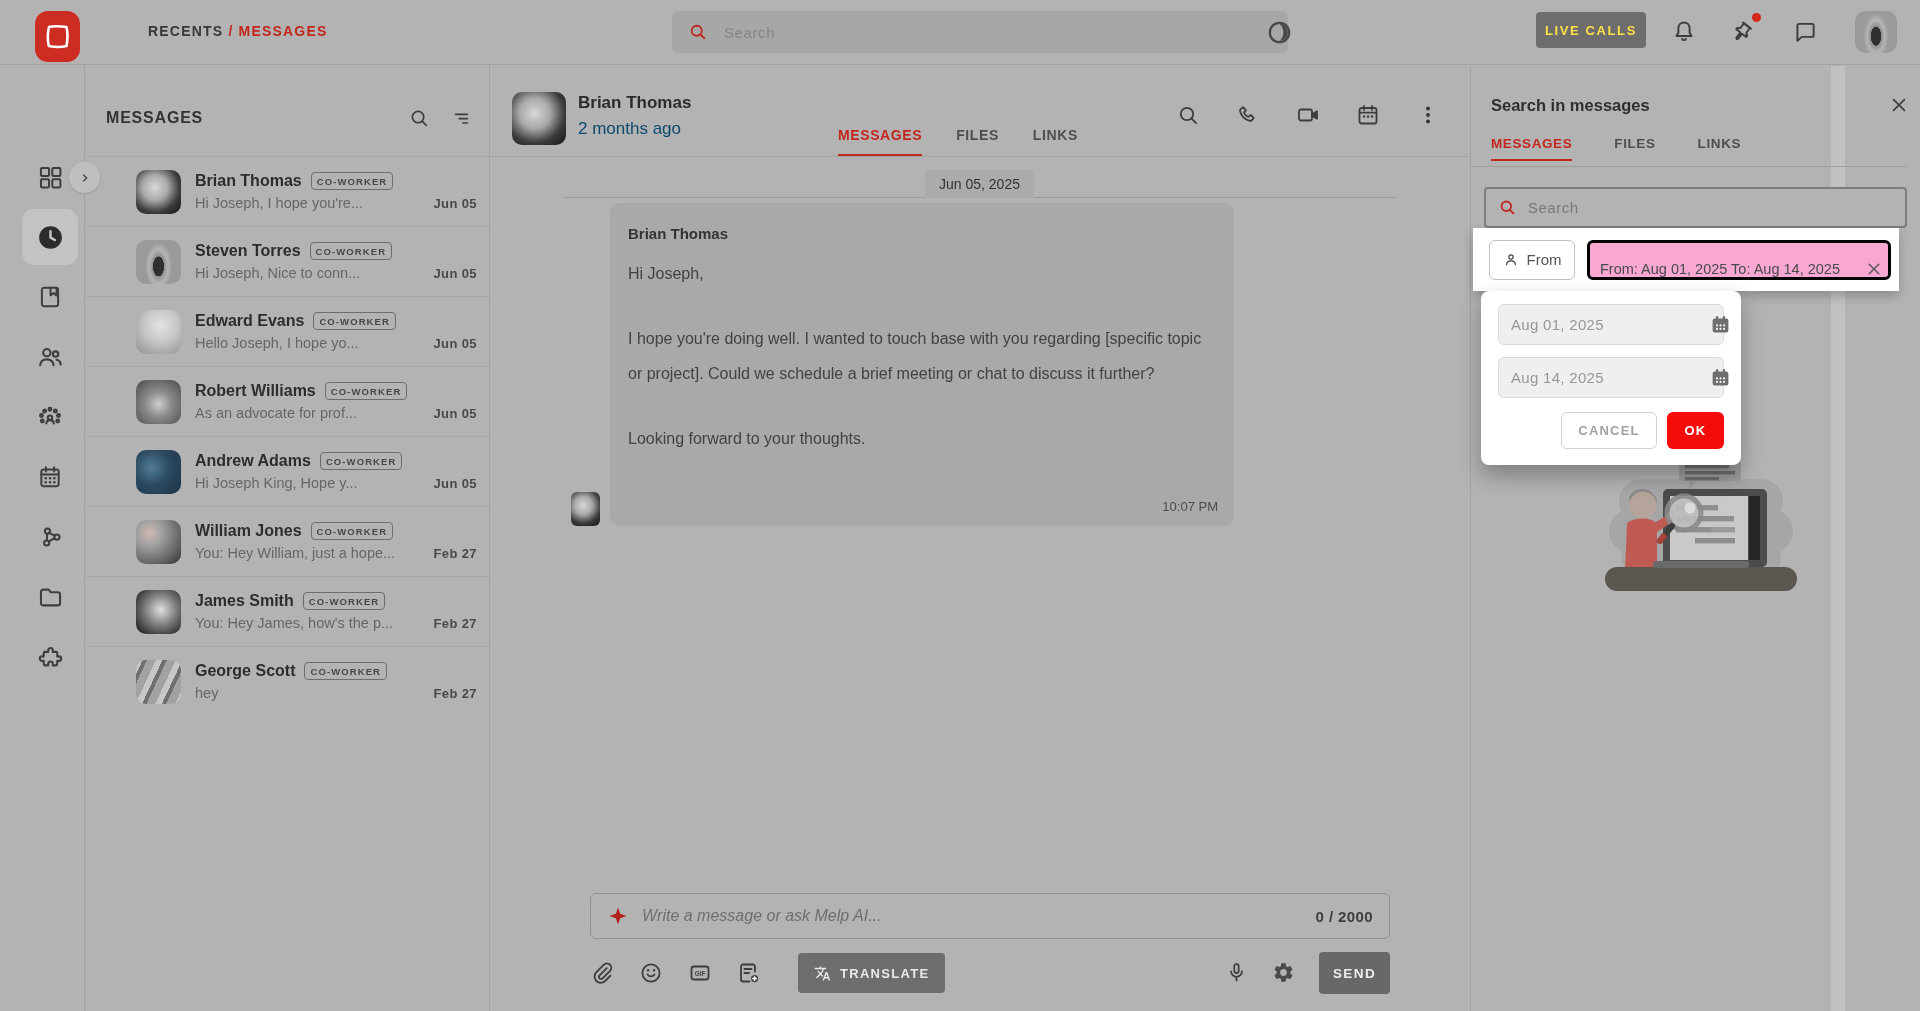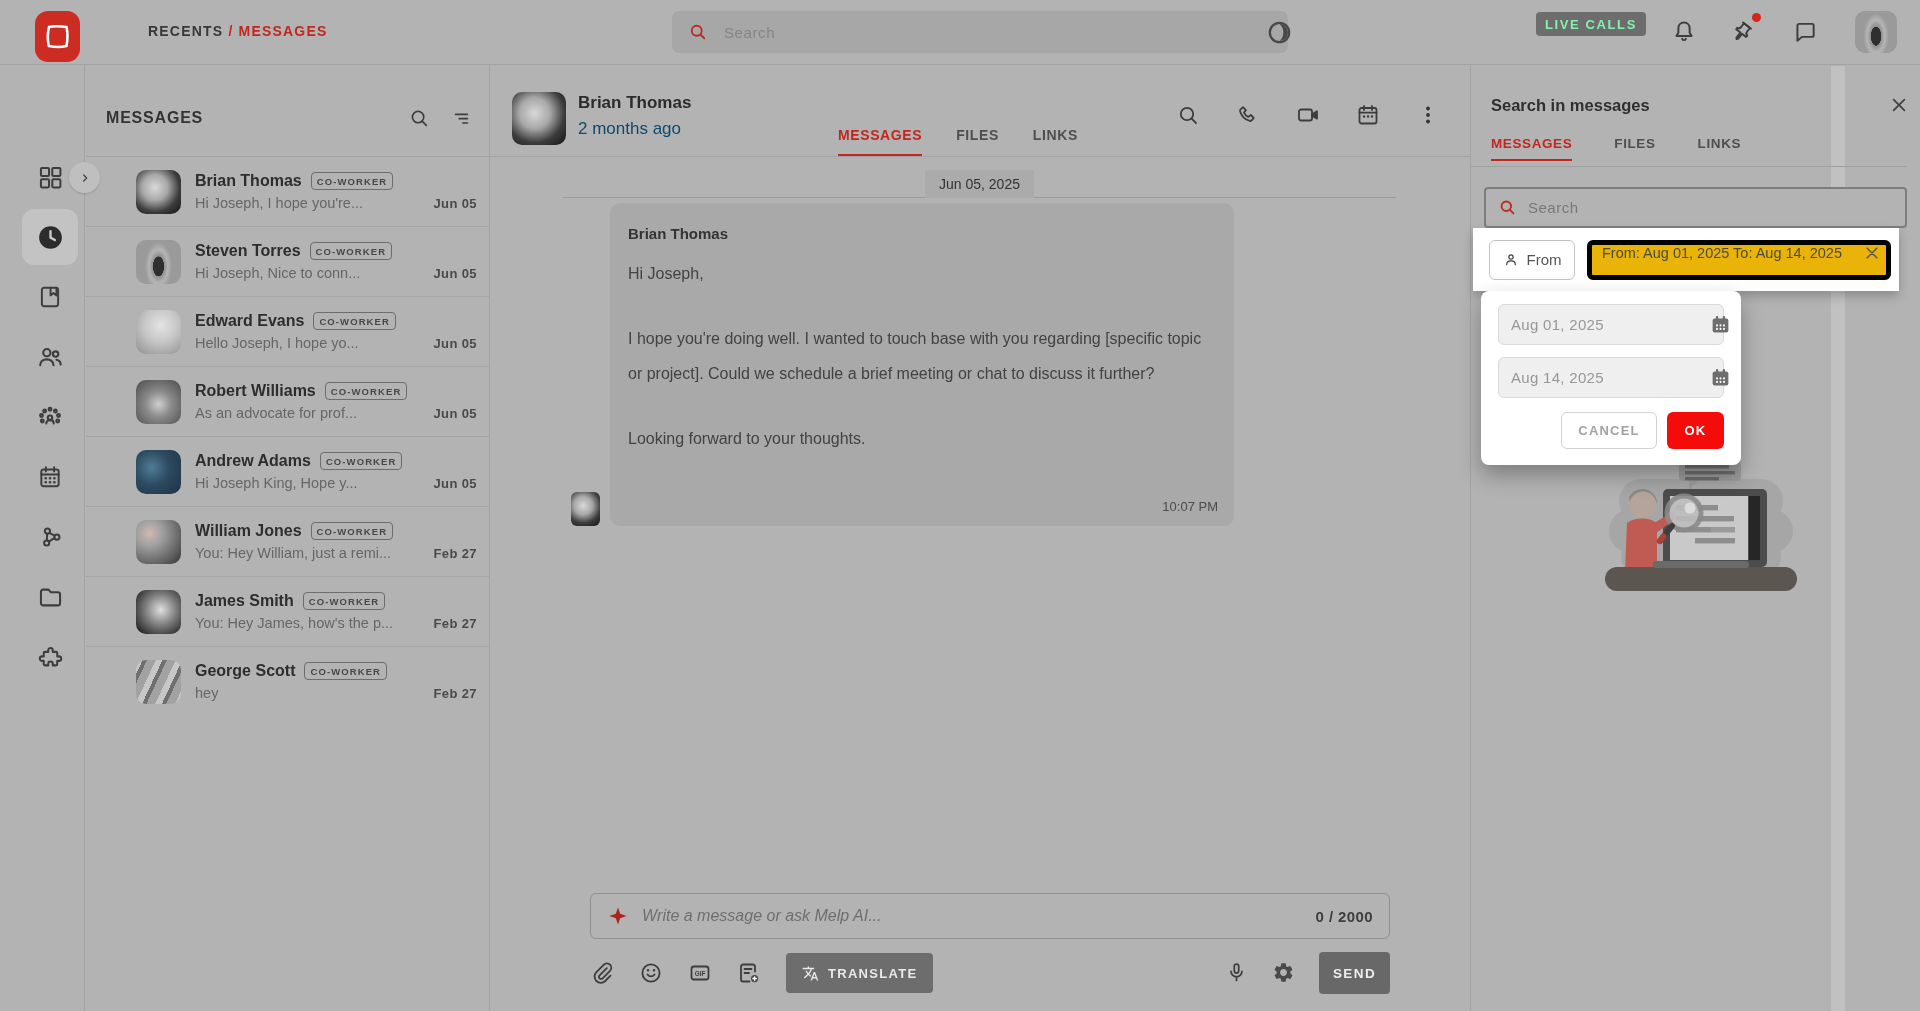--- a/index.html
+++ b/index.html
@@ -16,21 +16,21 @@
 
   
   .topbar{position:absolute;left:0;top:0;width:1920px;height:65px;background:var(--bg);border-bottom:1px solid #a3a3a3;}
   .logo{position:absolute;left:35px;top:11px;width:45px;height:51px;border-radius:13px;background:#cd2c22;display:flex;align-items:center;justify-content:center;}
   .crumbs{position:absolute;left:148px;top:23px;font-size:14px;font-weight:700;letter-spacing:1.2px;text-align:center;}
   .crumbs .sec{color:#383838;} .crumbs .sep,.crumbs .cur{color:var(--accent-red);}
   .gsearch{position:absolute;left:672px;top:11px;width:616px;height:42px;background:var(--bg-dark);border-radius:7px;display:flex;align-items:center;padding:0 16px;gap:16px;}
   .gsearch input{flex:1;border:0;background:transparent;outline:none;font-size:15px;letter-spacing:.6px;color:#3c3c3c;font-family:inherit;}
   .gsearch input::placeholder{color:#858585;}
   .theme-toggle{position:absolute;left:1266px;top:19px;width:27px;height:27px;}
-  .livecalls{position:absolute;left:1536px;top:12px;width:110px;height:24px;background:var(--btn-dark);border:0;border-radius:4px;color:#86efac;font-size:13px;font-weight:700;letter-spacing:1.6px;font-family:inherit;cursor:pointer;}
+  .livecalls{position:absolute;left:1536px;top:12px;width:110px;height:36px;background:var(--btn-dark);border:0;border-radius:4px;color:#fde047;font-size:13px;font-weight:700;letter-spacing:1.6px;font-family:inherit;cursor:pointer;}
   .tb-ic{position:absolute;top:19px;width:26px;height:26px;cursor:pointer;}
   .tb-bell{left:1671px;} .tb-pin{left:1729px;} .tb-chat{left:1792px;}
   .pin-dot{position:absolute;left:1752px;top:13px;width:9px;height:9px;border-radius:50%;background:#d5261b;}
   .tb-avatar{position:absolute;left:1855px;top:11px;width:42px;height:42px;border-radius:10px;cursor:pointer;}
 
   
   .avatar{border-radius:10px;background:#555;flex:none;}
   .av-beluga{background:radial-gradient(circle at 42% 40%,#d8d8d8 0%,#a9a9a9 34%,#3c3c3c 66%,#141414 100%);}
   .av-peacock{background:radial-gradient(ellipse 30% 55% at 50% 60%,#2f2f2f 0%,#2f2f2f 40%,#8f8f8f 42%,#b5b5b5 70%,#9a9a9a 100%);}
   .av-fox{background:radial-gradient(circle at 55% 35%,#e4e4e4 0%,#c6c6c6 45%,#8e8e8e 100%);}
@@ -86,38 +86,38 @@
   .bubble p{font-size:16px;line-height:35px;color:#424242;margin-bottom:30px;}
   .msg-time{position:absolute;right:16px;bottom:12px;font-size:13px;color:#4c4c4c;}
 
   .composer{position:absolute;left:100px;top:828px;width:800px;}
   .compose-box{height:46px;border:1px solid #8f8f8f;border-radius:6px;display:flex;align-items:center;padding:0 16px;gap:13px;}
   .compose-box input{flex:1;border:0;background:transparent;outline:none;font-size:16px;font-style:italic;color:#3e3e3e;font-family:inherit;}
   .compose-box input::placeholder{color:#6e6e6e;}
   .char-count{font-size:15px;font-weight:600;color:#3e3e3e;letter-spacing:.4px;}
   .compose-tools{margin-top:13px;display:flex;align-items:center;}
   .compose-tools .tic{width:24px;height:24px;margin-right:25px;cursor:pointer;}
-  .btn-translate{margin-left:0;height:40px;padding:0 16px;background:var(--btn-dark);border:0;border-radius:4px;color:#e9e9e9;font-size:13px;font-weight:700;letter-spacing:1.3px;display:flex;align-items:center;gap:9px;cursor:pointer;font-family:inherit;}
+  .btn-translate{margin-left:12px;height:40px;padding:0 16px;background:var(--btn-dark);border:0;border-radius:4px;color:#e9e9e9;font-size:13px;font-weight:700;letter-spacing:1.3px;display:flex;align-items:center;gap:9px;cursor:pointer;font-family:inherit;}
   .tools-right{margin-left:auto;display:flex;align-items:center;gap:23px;}
   .btn-send{height:42px;width:71px;background:#686868;border:0;border-radius:4px;color:#ededed;font-size:13.5px;font-weight:700;letter-spacing:1.4px;cursor:pointer;font-family:inherit;}
 
   
   .spanel{position:absolute;left:1470px;top:66px;width:375px;height:946px;border-left:1px solid #a3a3a3;padding-left:35px;}
   .s-track{position:absolute;right:0;top:0;width:14px;height:100%;background:#c1c1c1;}
   .s-title{position:absolute;left:20px;top:30px;font-size:16.5px;font-weight:700;color:#2f2f2f;}
   .s-close{position:absolute;left:419px;top:30px;width:18px;height:18px;cursor:pointer;}
   .s-tabs{position:absolute;left:20px;top:70px;display:flex;gap:42px;}
   .s-tabs .tab{font-size:13.5px;padding-bottom:8px;}
   .s-divider{position:absolute;left:0;top:100px;width:436px;height:1px;background:#a0a0a0;}
   .s-search{position:absolute;left:13px;top:121px;width:423px;height:41px;border:2px solid #7d7d7d;border-radius:4px;display:flex;align-items:center;padding:0 12px;gap:11px;background:var(--bg);}
   .s-search input{flex:1;border:0;background:transparent;outline:none;font-size:15px;letter-spacing:.5px;color:#3c3c3c;font-family:inherit;}
   .s-search input::placeholder{color:#787878;}
   .s-band{position:absolute;left:2px;top:162px;width:426px;height:63px;background:#fff;box-shadow:0 5px 10px rgba(0,0,0,.22);display:flex;align-items:center;padding:0 8px 0 16px;gap:12px;z-index:3;}
   .chip-from{height:40px;width:86px;border:1px solid #c2c2c2;border-radius:6px;display:flex;align-items:center;justify-content:center;gap:8px;font-size:15px;color:#555;background:#fff;cursor:pointer;font-family:inherit;}
-  .chip-range{height:40px;flex:1;border:5px solid #000000;border-radius:6px;display:flex;align-items:flex-start;padding:0 6px 0 10px;gap:4px;background:#eab308;cursor:pointer;}
+  .chip-range{height:40px;flex:1;border:3px solid #000000;border-radius:6px;display:flex;align-items:flex-end;padding:0 6px 0 10px;gap:4px;background:#f9a8d4;cursor:pointer;}
   .chip-range span{flex:1;font-size:14.5px;color:#4a4a4a;white-space:nowrap;}
   .range-x{width:16px;height:16px;flex:none;cursor:pointer;}
   .dp-card{position:absolute;left:10px;top:225px;width:260px;height:174px;background:#fff;border-radius:8px;box-shadow:0 10px 22px rgba(0,0,0,.3);padding:13px 17px;z-index:4;}
   .dp-field{height:41px;background:#efefef;border:1px solid #dadada;border-radius:6px;display:flex;align-items:center;padding:0 10px 0 12px;margin-bottom:12px;}
   .dp-field input{flex:1;border:0;background:transparent;outline:none;font-size:15px;color:#979797;font-family:inherit;letter-spacing:.3px;}
   .dp-cal{width:21px;height:21px;flex:none;cursor:pointer;}
   .dp-actions{display:flex;justify-content:flex-end;gap:10px;margin-top:14px;}
   .btn-cancel{width:96px;height:37px;background:#fff;border:1px solid #d2d2d2;border-radius:6px;color:#a2a2a2;font-size:13px;font-weight:700;letter-spacing:1.2px;cursor:pointer;font-family:inherit;}
   .btn-ok{width:57px;height:37px;background:var(--ok-red);border:0;border-radius:6px;color:#fff;font-size:13px;font-weight:700;letter-spacing:1.2px;cursor:pointer;font-family:inherit;}
   .illus{position:absolute;left:120px;top:395px;}
@@ -337,21 +337,21 @@
 
 
       <div class="conv">
         <div class="avatar av-speck"></div>
         <div class="conv-main">
           <div class="conv-top">
             <span class="conv-name">William Jones</span>
             <span class="badge">CO-WORKER</span>
           </div>
           <div class="conv-bottom">
-            <span class="conv-preview">You: Hey William, just a remi...</span>
+            <span class="conv-preview">You: Hey William, just a hope...</span>
             <span class="conv-date">Feb 27</span>
           </div>
         </div>
       </div>
 
       <div class="conv">
         <div class="avatar av-eagle"></div>
         <div class="conv-main">
           <div class="conv-top">
             <span class="conv-name">James Smith</span>

